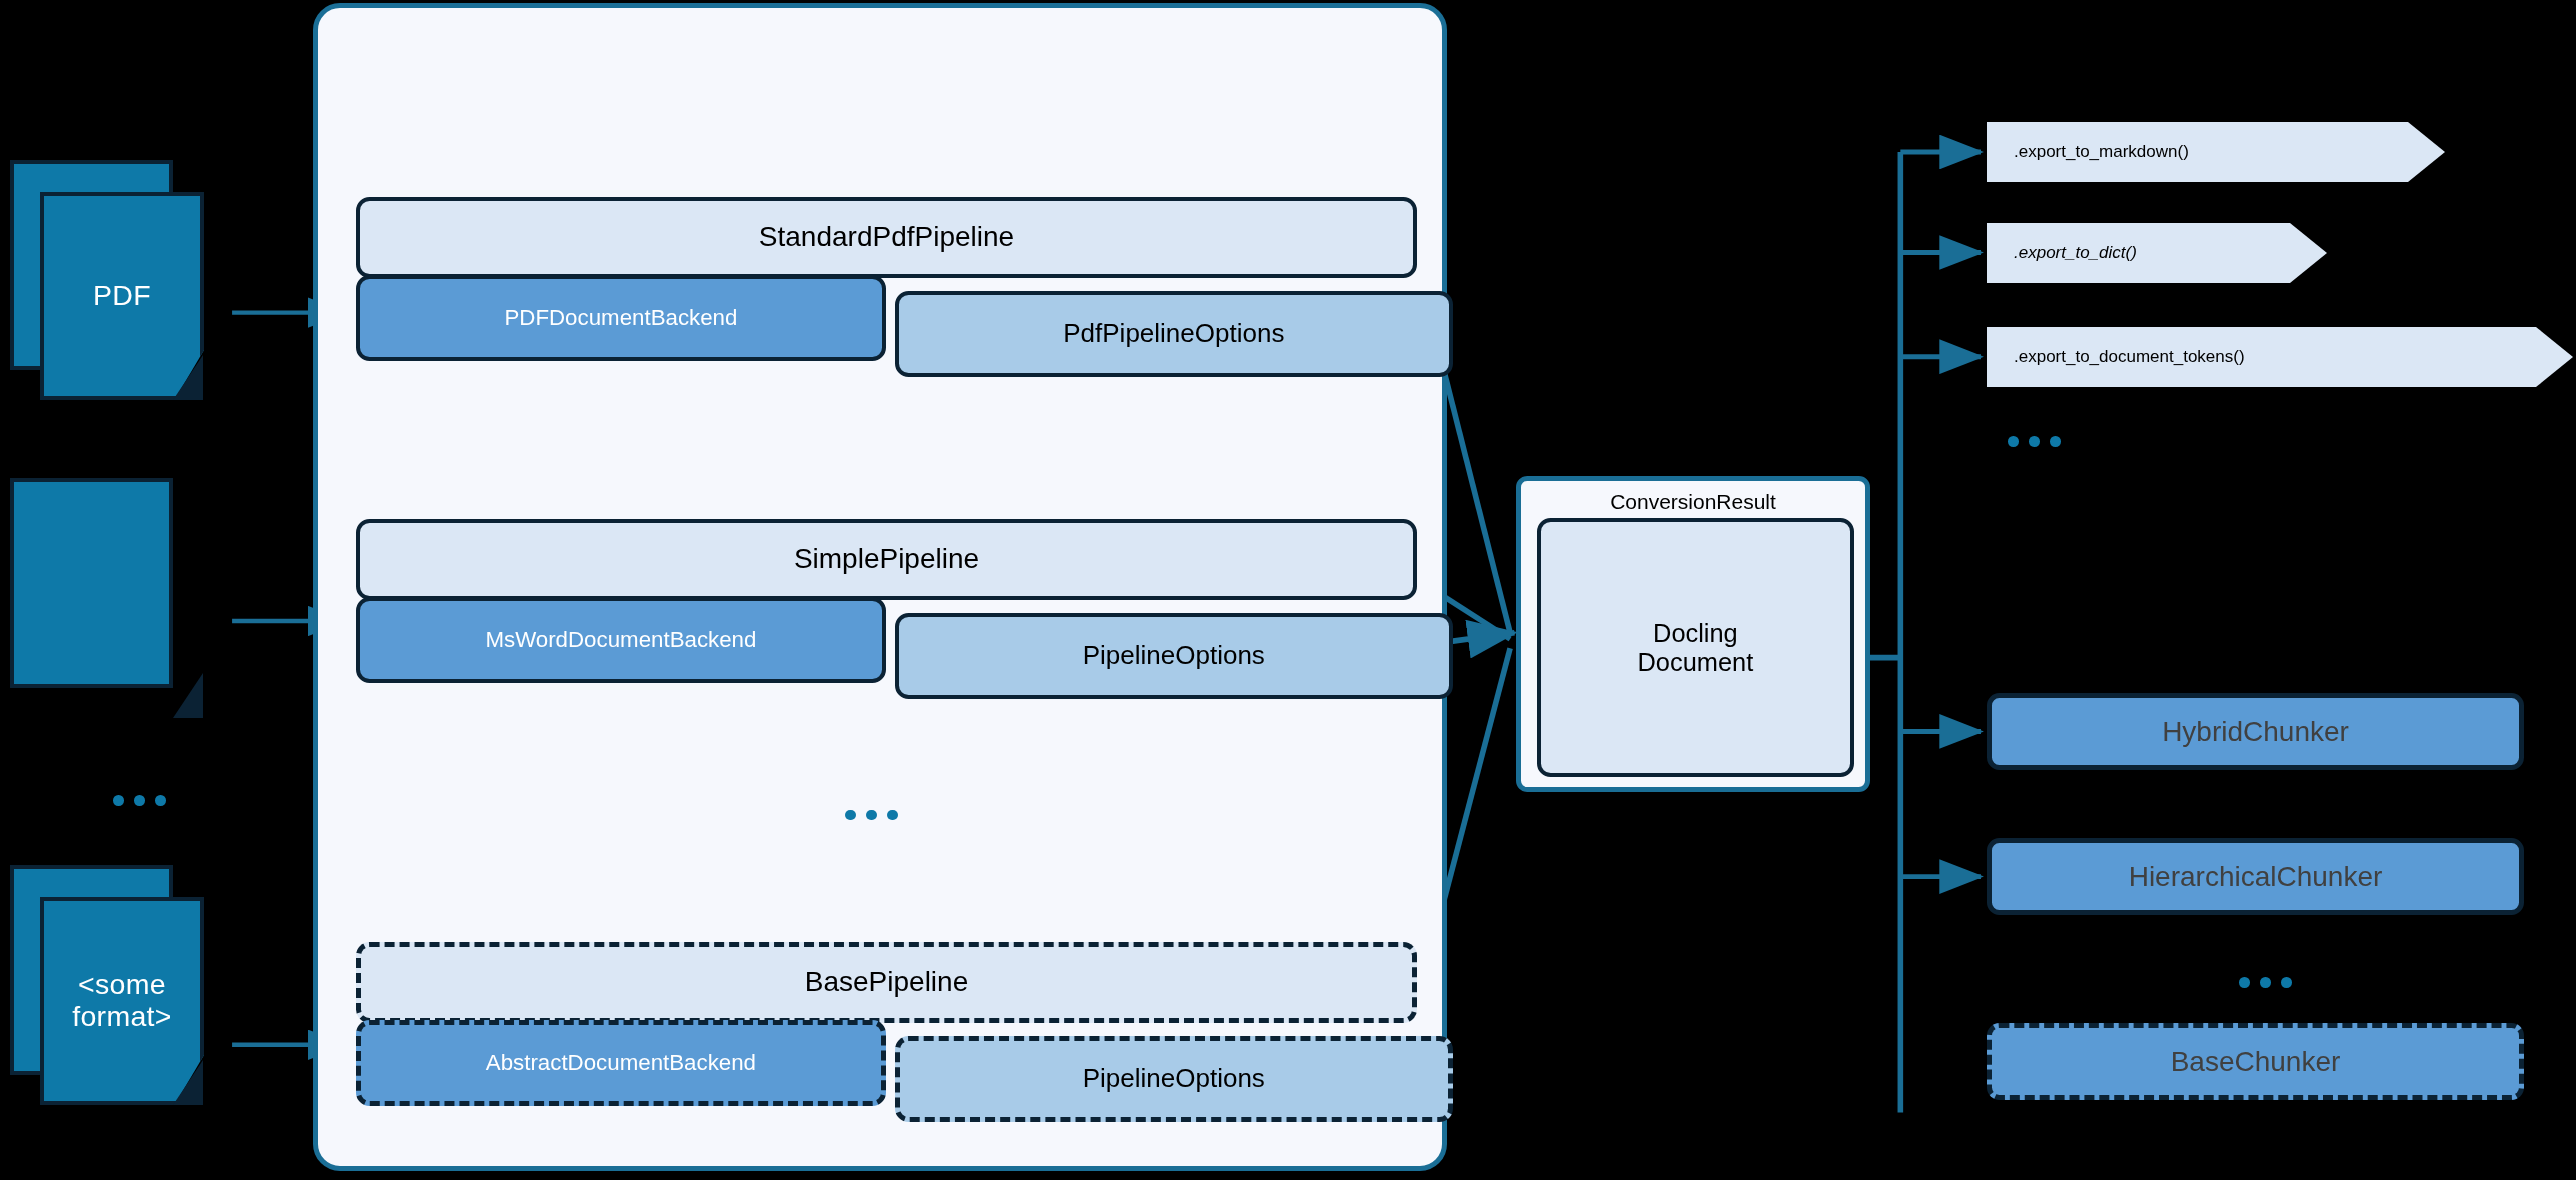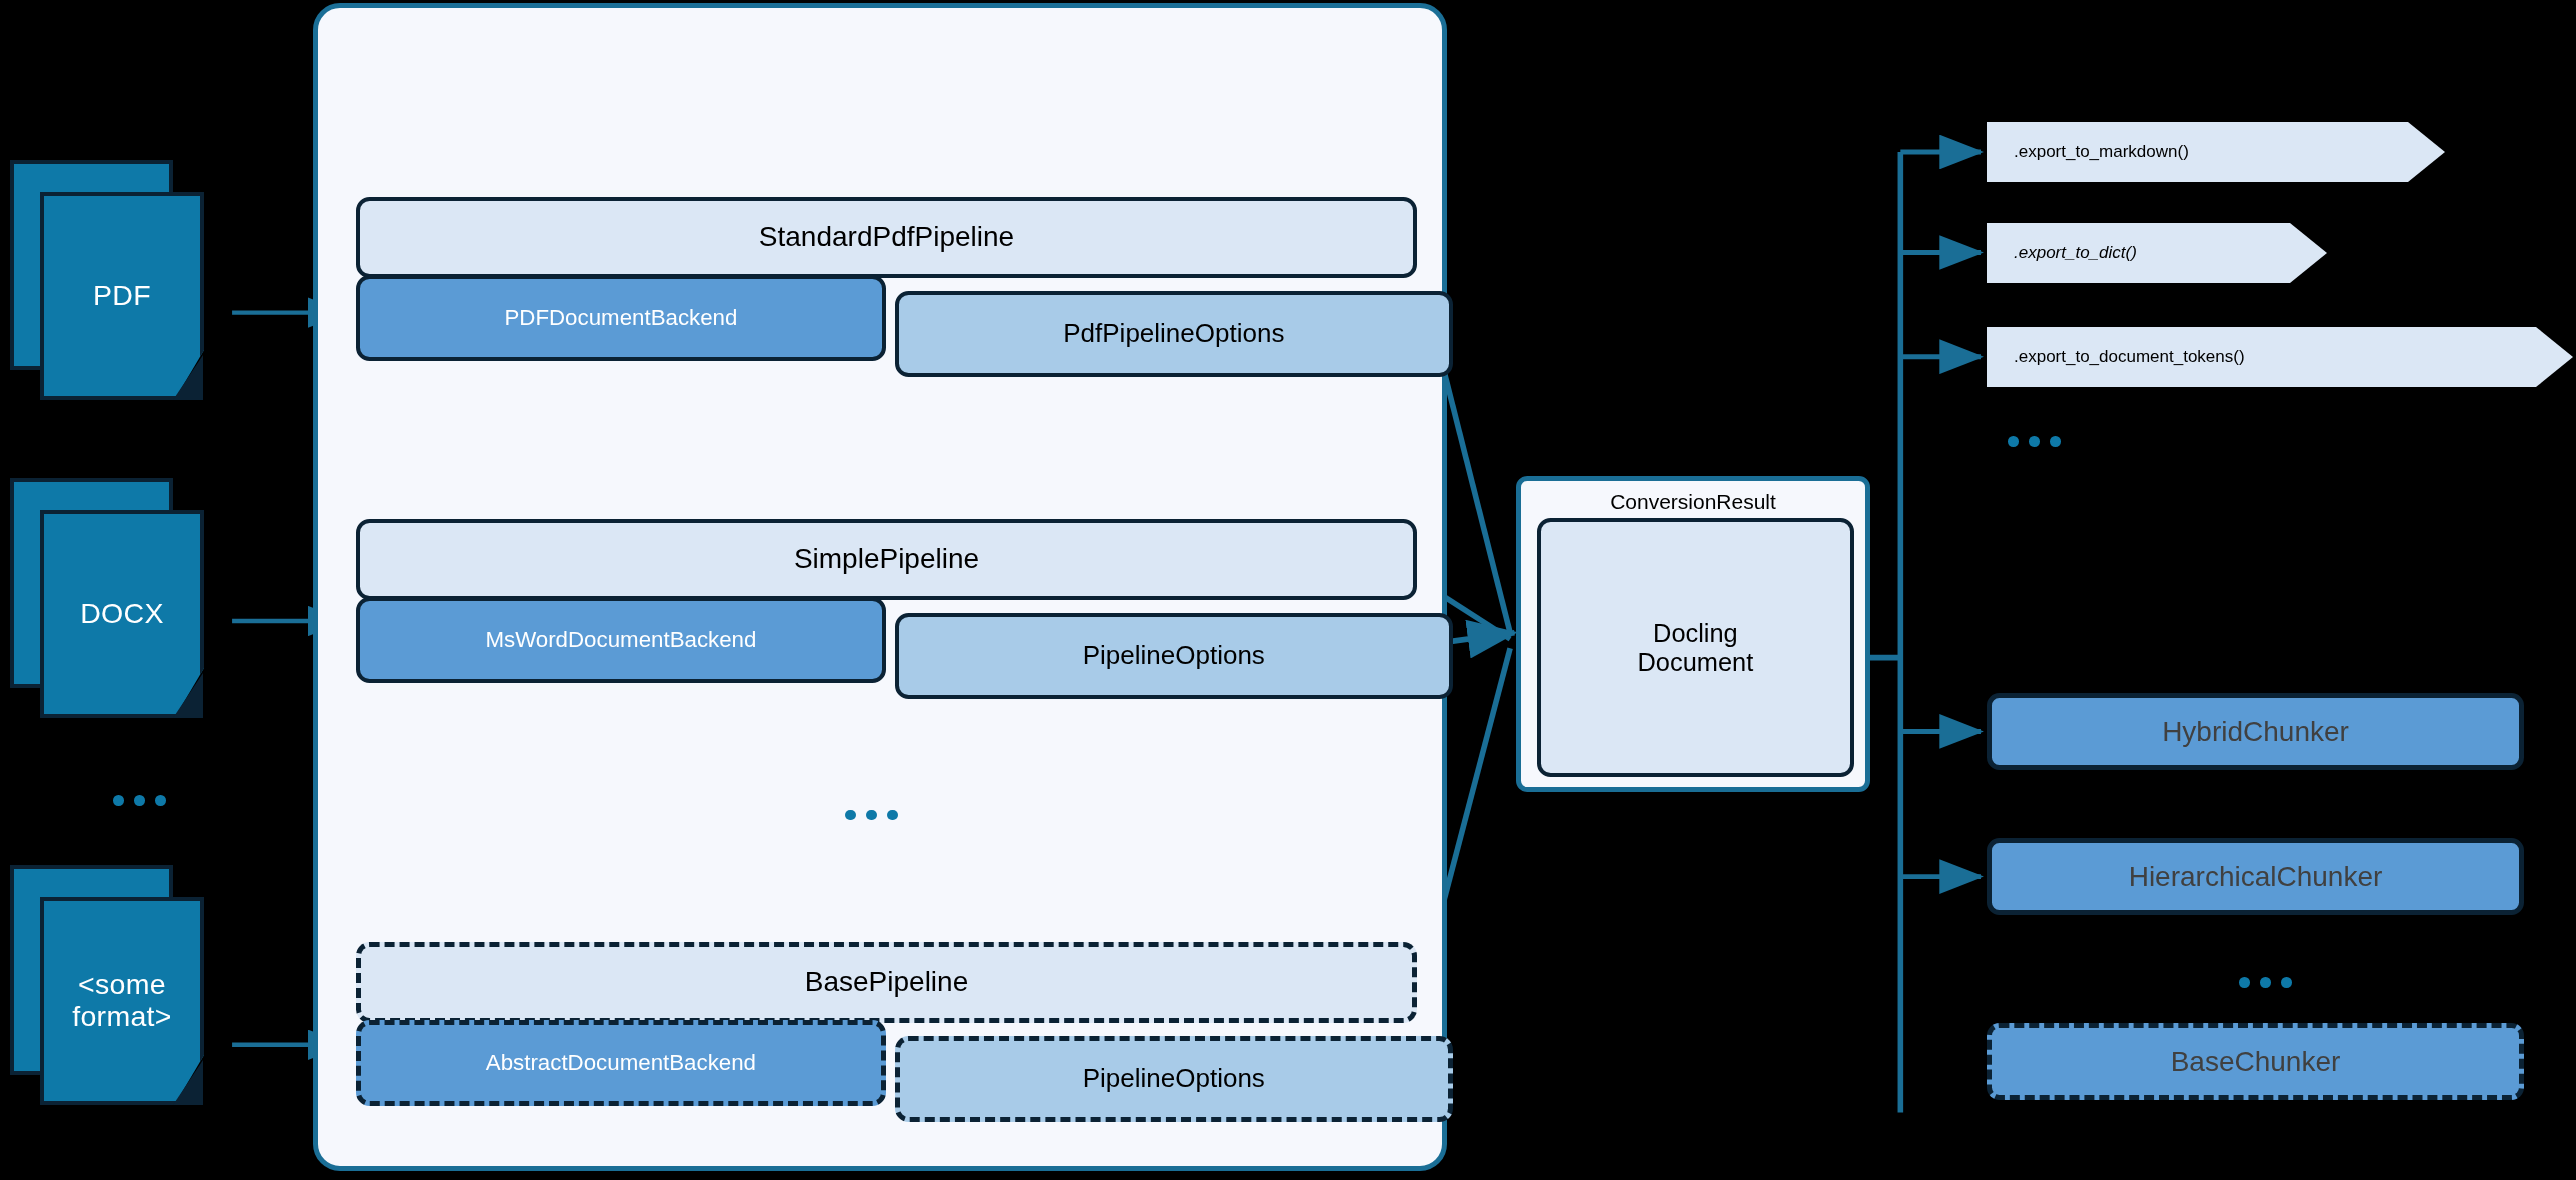--- a/index.html
+++ b/index.html
@@ -145,23 +145,20 @@
 <div class="doc-stack" style="left:10px;top:160px;width:218px;height:241px;">
   <div class="doc-back" style="width:163px;height:210px;"></div>
   <div class="doc-front" style="left:30px;top:32px;width:164px;height:208px;">
     <span class="doc-label">PDF</span>
   </div>
   <div class="doc-fold" style="left:163px;top:195px;width:30px;height:45px;"></div>
 </div>
 
 <div class="doc-stack" style="left:10px;top:478px;width:218px;height:241px;">
   <div class="doc-back" style="width:163px;height:210px;"></div>
-  <div class="doc-front" style="left:30px;top:32px;width:164px;height:208px;">
-    <span class="doc-label">DOCX</span>
-  </div>
   <div class="doc-fold" style="left:163px;top:195px;width:30px;height:45px;"></div>
 </div>
 
 <div class="ellipsis" style="left:113px;top:795px;">
   <i></i>
     <i></i>
     <i></i>
 </div>
 
 <div class="doc-stack" style="left:10px;top:865px;width:218px;height:261px;">

